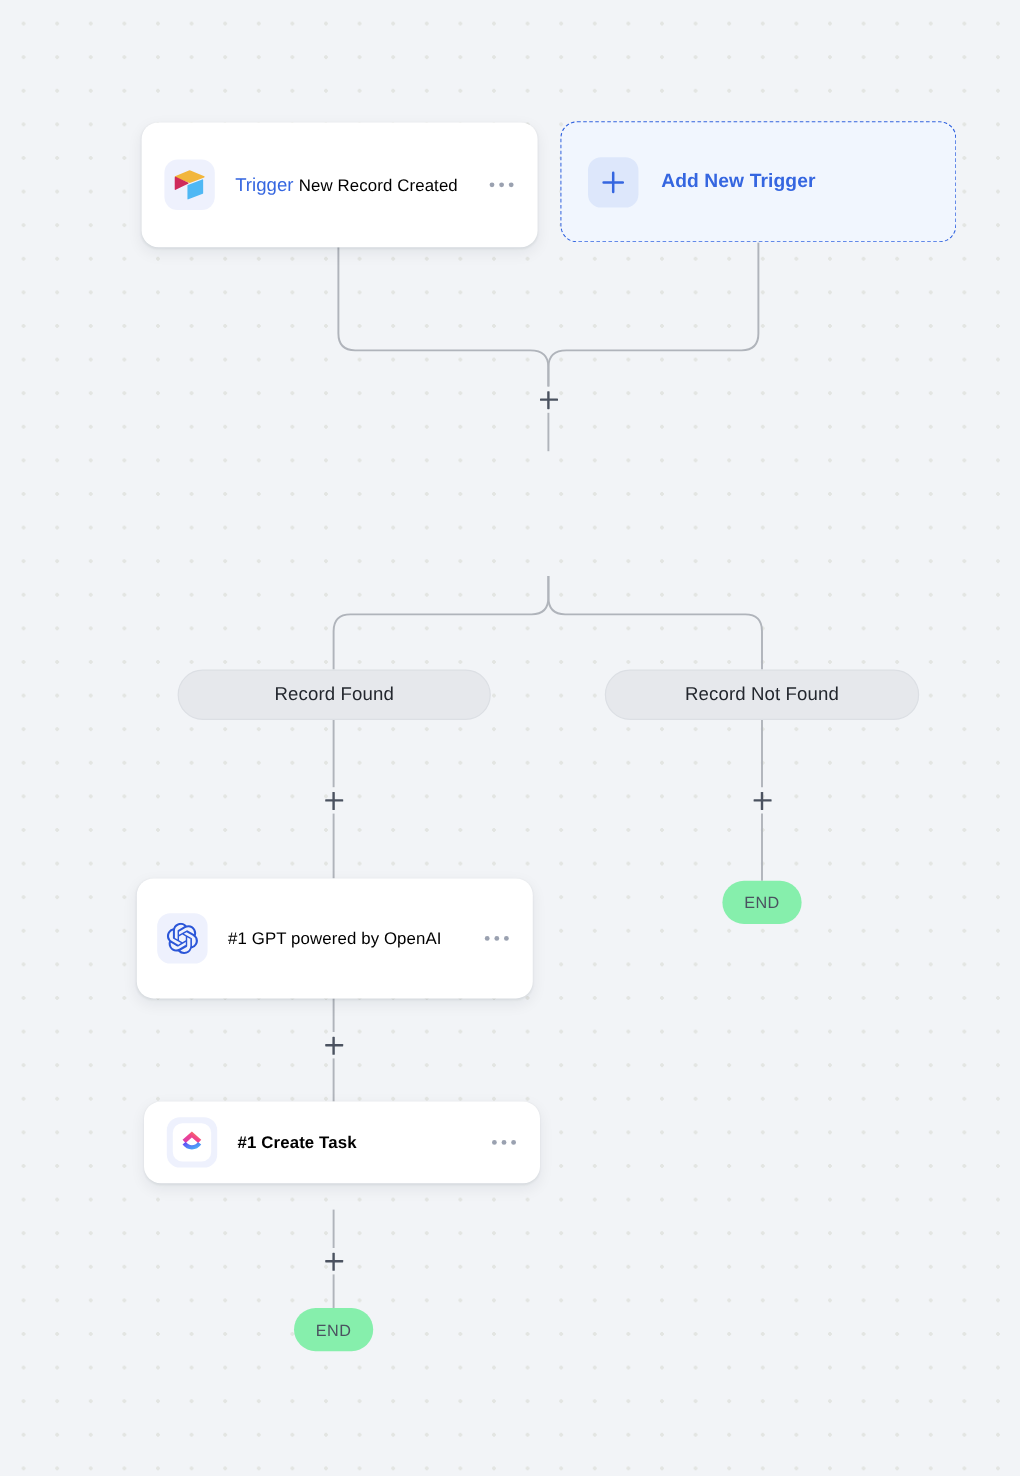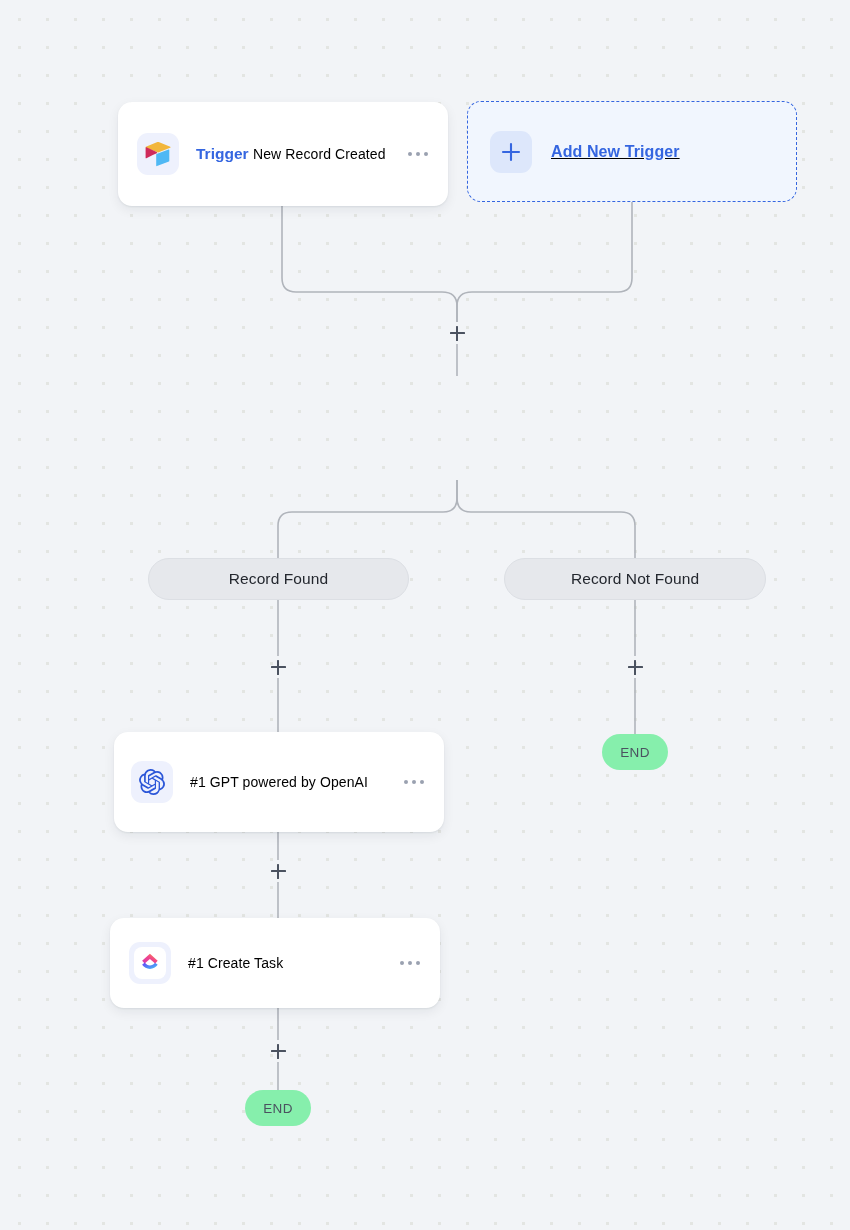--- a/index.html
+++ b/index.html
@@ -66,21 +66,21 @@
 
   .node-sub {
     font-size: 14px;
     color: #000000;
     line-height: 21px;
     letter-spacing: .1px;
   }
   .node-title {
     font-size: 15.5px;
     color: #3566e0;
-    font-weight: 700;
+    font-weight: 400;
     line-height: 21px;
     margin-bottom: 1px;
   }
 
   .kebab {
     flex: 0 0 auto;
     display: flex;
     gap: 4px;
     align-items: center;
     padding: 8px 2px;
@@ -217,21 +217,21 @@
       <span class="node-title">Trigger</span>
       <span class="node-sub">New Record Created</span>
     </span>
     <span class="kebab">
       <i></i>
         <i></i>
         <i></i>
     </span>
   </div>
 
-  <div id="add-trigger" style="left:467px; top:101px; width:330px; height:101px;text-decoration:underline;">
+  <div id="add-trigger" style="left:467px; top:101px; width:330px; height:101px;">
     <span class="plus-box">
       <svg width="22" height="22" viewBox="0 0 22 22" aria-hidden="true">
         <path d="M11 3 V19 M3 11 H19" stroke="#3566e0" stroke-width="2.1" stroke-linecap="round"></path>
       </svg>
     </span>
     <span class="at-label">Add New Trigger</span>
   </div>
 
   <div class="wire-plus" style="left:446px; top:322px;"></div>
 
@@ -263,21 +263,21 @@
     </span>
     <span class="kebab">
       <i></i>
         <i></i>
         <i></i>
     </span>
   </div>
 
   <div class="wire-plus" style="left:267px; top:860px;"></div>
 
-  <div class="node" id="node-create-task" style="left:110px; top:918px; width:330px; height:90px;">
+  <div class="node" id="node-create-task" style="left:120px; top:918px; width:330px; height:68px;font-weight:bold;">
     <span class="node-icon">
       <span style="width:32px;height:32px;border-radius:8px;background:#ffffff;display:flex;align-items:center;justify-content:center;">
         <svg width="22" height="22" viewBox="0 0 24 24" aria-hidden="true">
           <defs>
             <linearGradient id="cu-top" x1="0" y1="1" x2="1" y2="0">
               <stop offset="0%" stop-color="#d63bb5"></stop>
               <stop offset="55%" stop-color="#f0458a"></stop>
               <stop offset="100%" stop-color="#ff9a3c"></stop>
             </linearGradient>
             <linearGradient id="cu-bot" x1="0" y1="0" x2="1" y2="1">

